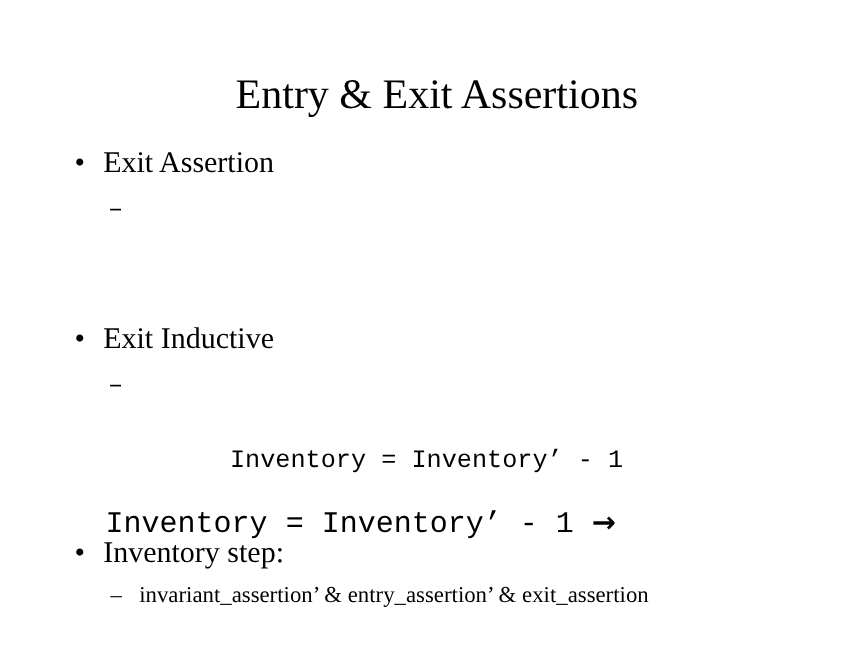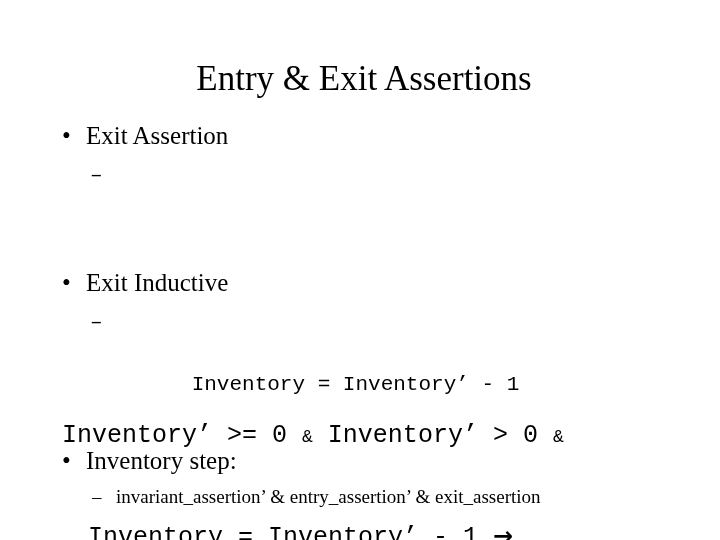--- a/index.html
+++ b/index.html
@@ -160,18 +160,17 @@
     </div>
     <div class="lvl2-serif sp-sub">
       <span class="bullet-dash">–</span>
       <span>invariant_assertion’ &amp; entry_assertion’ &amp; exit_assertion</span>
       
     </div>
 
   </div>
 
   <div class="code-block">
-    <div class="code-line"><span>Inventory’ &gt;= 0 </span><span class="amp-small">&amp;</span><span> Inventory’ &gt; 0 </span><span class="amp-small">&amp;</span></div>
     <div class="code-line indented"><span>Inventory = Inventory’ - 1 </span><span class="code-arrow">→</span></div>
     
   </div>
 
 </div>
 
 </body></html>

